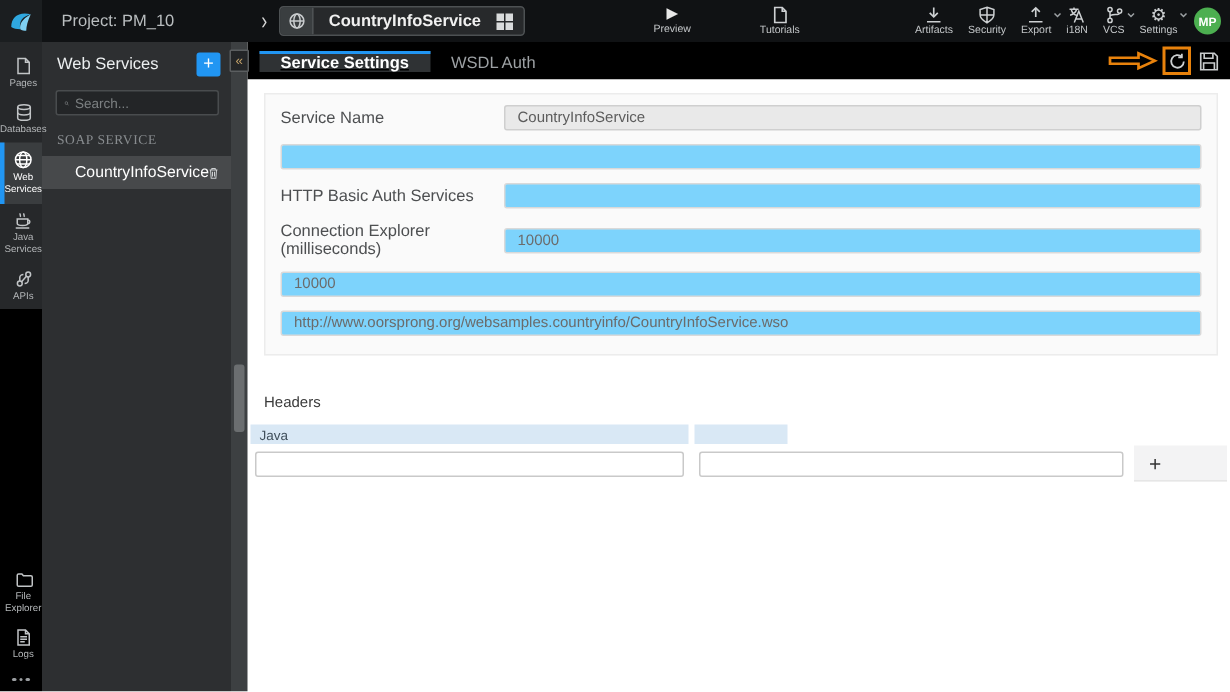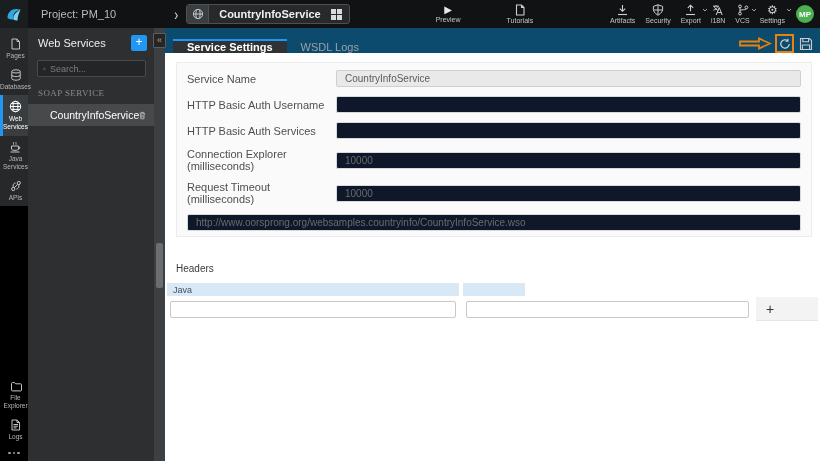--- a/index.html
+++ b/index.html
@@ -58,35 +58,35 @@
   .svc-item .svc-name { flex:1; font-size:10.5px; color:#fff; white-space:nowrap; }
 
   
   .strip { position:absolute; top:28px; left:154px; width:11px; bottom:0; background:#3d4042; z-index:5; }
   .collapse-btn { position:absolute; top:5px; left:-1px; width:13px; height:15px; background:#232527; border:1px solid #5b5e60;
                   color:#c5a36a; font-size:9px; line-height:13px; text-align:center; cursor:pointer; border-radius:1px; }
   .strip-thumb { position:absolute; top:215px; left:2px; width:7px; height:45px; background:#6b6e70; border-radius:2px; }
 
   
   .main { position:absolute; top:28px; left:165px; right:0; bottom:0; background:#fff; }
-  .tabbar { height:25px; background:#0c4a6e; display:flex; align-items:flex-end; }
+  .tabbar { height:25px; background:#000000; display:flex; align-items:center;text-decoration:underline; }
   .tab { display:flex; align-items:center; padding:0 14px; font-size:11px; color:#9da1a4; cursor:pointer; border-top:2px solid transparent; }
   .tab.active { background:#2f3234; color:#fff; font-weight:bold; border-top:2px solid #2196f3; margin-left:8px; }
   .tab-actions { margin-left:auto; display:flex; align-items:center; padding-right:6px; }
   .annot-arrow { margin-right:3px; }
   .refresh-btn { width:19px; height:19px; border:2px solid #e8820c; display:flex; align-items:center; justify-content:center; cursor:pointer; }
   .save-btn { width:17px; height:17px; display:flex; align-items:center; justify-content:center; margin-left:3px; cursor:pointer; }
 
   .content { position:absolute; top:25px; left:0; right:0; bottom:0; background:#fff; overflow:hidden; }
 
   .form-panel { position:absolute; left:11px; top:9px; right:8px; height:175px; background:#fafafa;
                 border:1px solid #ececec; padding:7px 10px 0 10px; }
   .frow { display:flex; align-items:center; margin-bottom:9px; }
   .frow label { flex:0 0 149px; font-size:11px; font-weight:normal; color:#4d4f51; }
-  .frow input { flex:1; height:17px; border:1px solid #d9d9d9; border-radius:2px; background:#0f172a; font-size:10px;
+  .frow input { flex:1; height:17px; border:1px solid #d9d9d9; border-radius:2px; background:#7dd3fc; font-size:10px;
                 color:#6b6b6b; padding:0 8px; outline:none; font-family:"Liberation Sans",sans-serif; }
   .frow input:disabled { background:#e9e9e9; border-color:#cfcfcf; color:#5c5c5c; }
 
   .headers-title { position:absolute; left:11px; top:210px; font-size:10px; color:#3a3a3a; }
   .hdr-table { position:absolute; left:2px; right:2px; top:230px; }
   .hdr-row { display:flex; gap:4px; }
   .hdr-cell { background:#d9e8f5; height:13px; font-size:9px; color:#41505c; display:flex; align-items:center; padding-left:6px; }
   .col-name { flex:0 0 292px; }
   .col-value { flex:1; }
   .col-plus { flex:0 0 62px; }
@@ -307,21 +307,21 @@
 </div>
 
 <div class="strip">
   <div class="collapse-btn">«</div>
   <div class="strip-thumb"></div>
 </div>
 
 <div class="main">
   <div class="tabbar">
     <div class="tab active">Service Settings</div>
-    <div class="tab">WSDL Logs</div>
+    <div class="tab">WSDL Auth</div>
     <div class="tab-actions">
       <svg class="annot-arrow" width="34" height="13" viewBox="0 0 34 13">
         <path d="M2,4.5 H21 V1.5 L32,6.5 L21,11.5 V8.5 H2 Z" stroke="#e8820c" stroke-width="1.8" fill="none"></path>
         </svg>
       <div class="refresh-btn">
         <svg width="12" height="12" viewBox="0 0 12 12">
           <path d="M10.2,6 A4.2,4.2 0 1 1 8.9,2.9" stroke="#cdd0d2" stroke-width="1.2" fill="none"></path>
           <path d="M8.9,0.8 V3.2 H6.5" stroke="#cdd0d2" stroke-width="1.2" fill="none"></path>
           </svg>
       </div>
@@ -337,33 +337,31 @@
     </div>
   </div>
 
   <div class="content">
     <div class="form-panel">
       <div class="frow">
         <label>Service Name</label>
         <input type="text" disabled="" value="CountryInfoService" style="">
       </div>
       <div class="frow">
-        <label>HTTP Basic Auth Username</label>
         <input type="text" value="" style="">
       </div>
       <div class="frow">
         <label>HTTP Basic Auth Services</label>
         <input type="text" value="" style="">
       </div>
       <div class="frow">
         <label>Connection Explorer (milliseconds)</label>
         <input type="text" value="10000" style="">
       </div>
       <div class="frow">
-        <label>Request Timeout (milliseconds)</label>
         <input type="text" value="10000" style="">
       </div>
       <div class="frow">
         <input type="text" value="http://www.oorsprong.org/websamples.countryinfo/CountryInfoService.wso" style="">
       </div>
     </div>
 
     <div class="headers-title">Headers</div>
 
     <div class="hdr-table">

